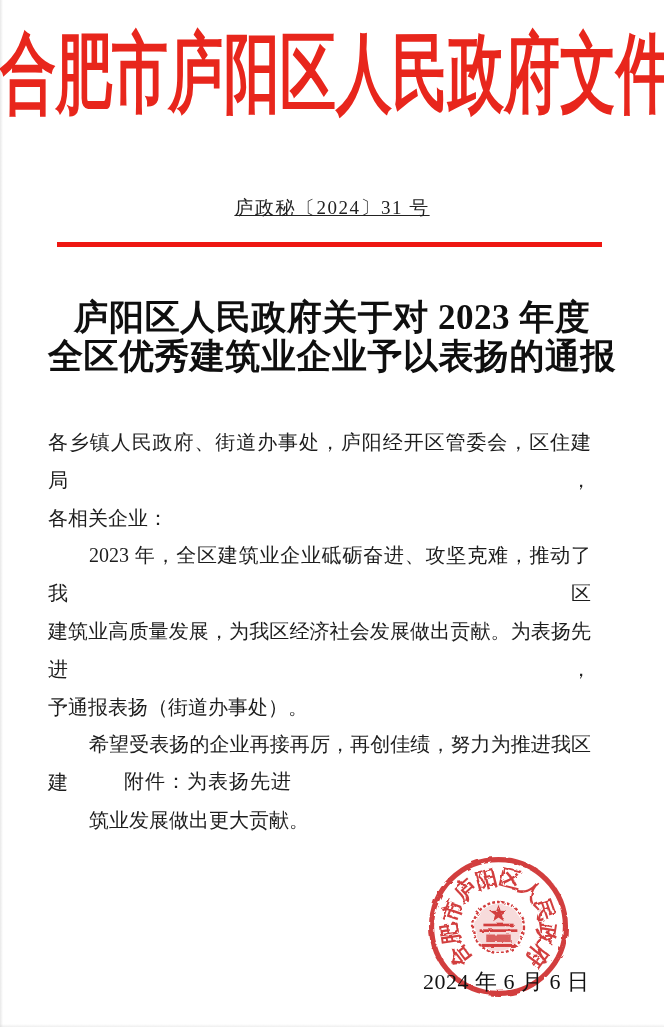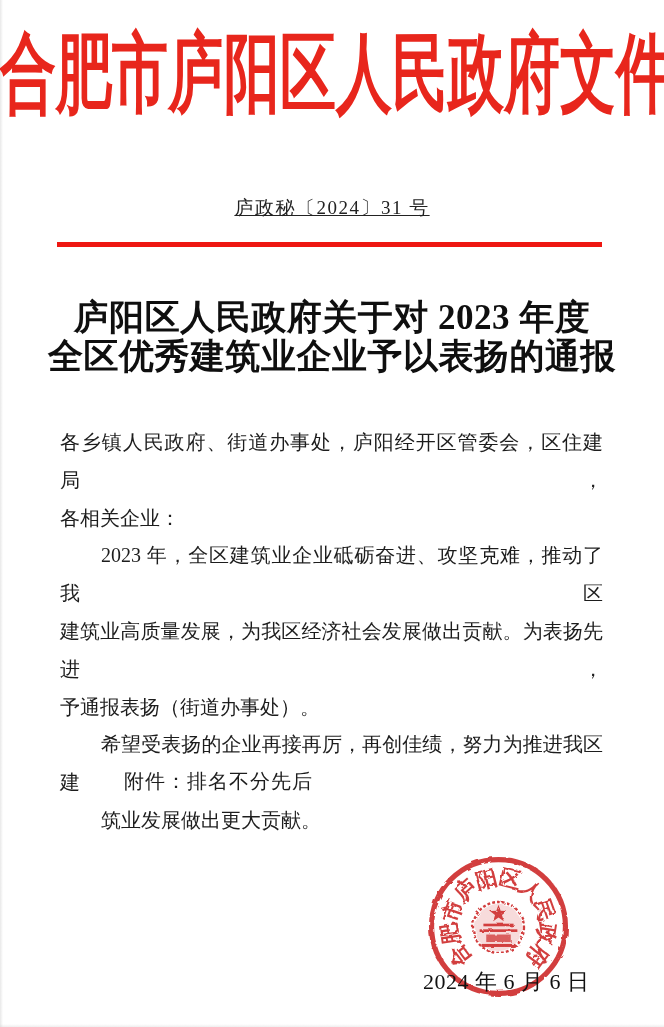--- a/index.html
+++ b/index.html
@@ -44,21 +44,21 @@
     position:absolute;top:242px;left:57px;width:545px;height:4.5px;
     background:var(--separator-red);
   }
   .doc-title{
     position:absolute;top:299px;left:0;width:664px;
     text-align:center;
     font-weight:bold;color:#0f0f0f;
     font-size:35px;line-height:38.5px;letter-spacing:.5px;
   }
   .body-block{
-    position:absolute;top:424px;left:60px;width:543px;
+    position:absolute;top:424px;left:48px;width:543px;
     font-size:20px;line-height:37.8px;color:var(--body-text);
   }
   .b-line{width:100%;}
   .just{text-align:justify;text-align-last:justify;text-justify:inter-character;}
   .ind{text-indent:41px;}
   .attachment-line{
     position:absolute;top:764px;left:60px;width:543px;
     font-size:20px;line-height:34px;color:var(--body-text);
     text-indent:64px;letter-spacing:1px;
   }
@@ -101,21 +101,21 @@
   <div class="body-block">
     <div class="b-line just">各乡镇人民政府、街道办事处，庐阳经开区管委会，区住建局，</div>
     <div class="b-line">各相关企业：</div>
     <div class="b-line just ind">2023 年，全区建筑业企业砥砺奋进、攻坚克难，推动了我区</div>
     <div class="b-line just">建筑业高质量发展，为我区经济社会发展做出贡献。为表扬先进，</div>
     <div class="b-line">予通报表扬（街道办事处）。</div>
     <div class="b-line just ind">希望受表扬的企业再接再厉，再创佳绩，努力为推进我区建</div>
     <div class="b-line ind">筑业发展做出更大贡献。</div>
   </div>
 
-  <div class="attachment-line">附件：排名不分先后</div>
+  <div class="attachment-line">附件：为表扬先进</div>
 
   <svg class="seal" viewBox="0 0 158 162" xmlns="http://www.w3.org/2000/svg">
     <defs>
       <filter id="stampTexture" x="-15%" y="-15%" width="130%" height="130%">
         <feTurbulence type="fractalNoise" baseFrequency="0.12" numOctaves="2" seed="7" result="warp"></feTurbulence>
         <feDisplacementMap in="SourceGraphic" in2="warp" scale="3.5" result="rough"></feDisplacementMap>
         <feTurbulence type="fractalNoise" baseFrequency="0.55" numOctaves="3" seed="3" result="speck"></feTurbulence>
         <feColorMatrix in="speck" type="matrix" values="0 0 0 0 1  0 0 0 0 1  0 0 0 0 1  0.55 0.55 0.55 0 0.42" result="speckA"></feColorMatrix>
         <feComposite in="rough" in2="speckA" operator="in"></feComposite>
       </filter>

